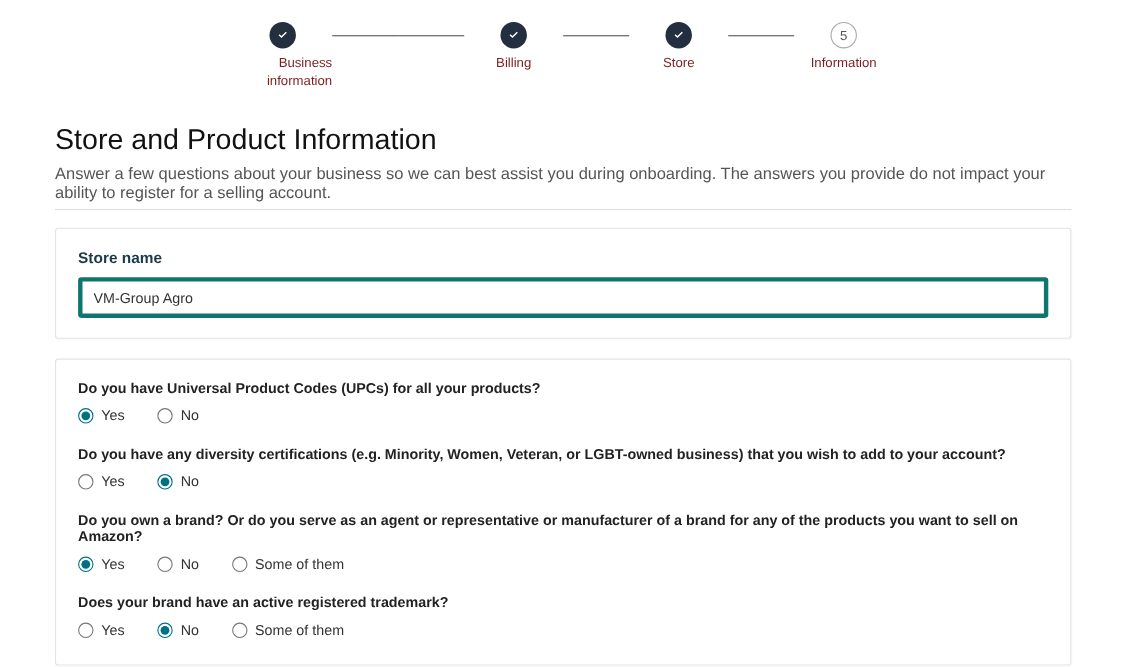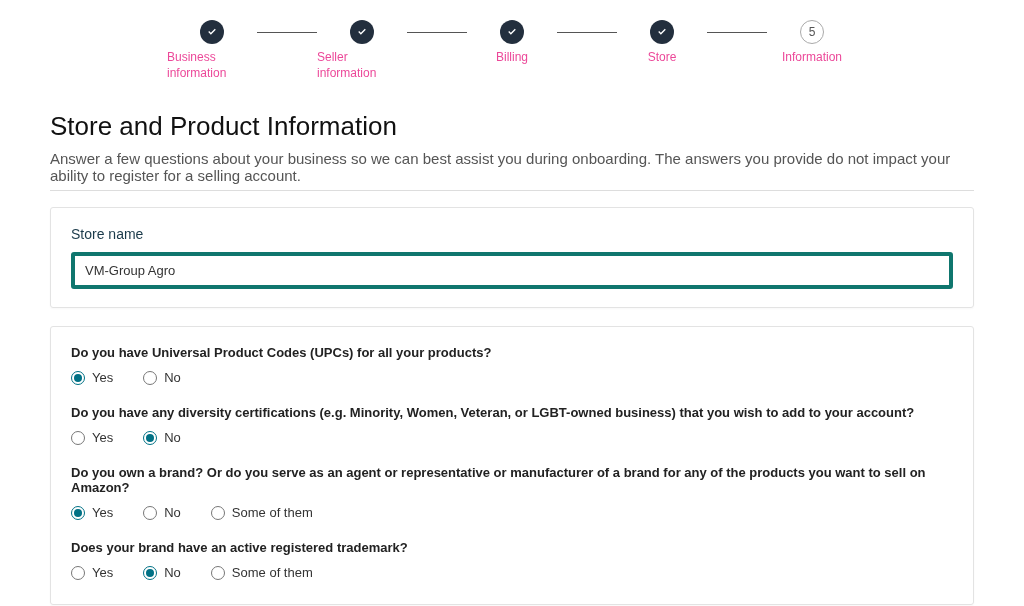--- a/index.html
+++ b/index.html
@@ -38,22 +38,22 @@
       background: #232f3e;
       color: #fff;
     }
     .step-circle.pending {
       background: #fff;
       border: 1px solid #aaa;
       color: #555;
     }
     .step-label {
       font-size: 12px;
-      text-align: left;
-      color: #ec4899;
+      text-align: right;
+      color: #7f1d1d;
       line-height: 1.3;
     }
     .step-line {
       width: 60px;
       height: 1px;
       background: #555;
       margin-top: 12px;
     }
     h1.page-title {
       font-size: 26px;
@@ -69,21 +69,21 @@
     .rule { border: none; border-top: 1px solid #ddd; margin-bottom: 16px; }
     .card {
       border: 1px solid #e3e3e3;
       border-radius: 3px;
       padding: 18px 20px;
       margin-bottom: 18px;
       box-shadow: 0 1px 2px rgba(0,0,0,0.03);
     }
     .field-label {
       font-size: 14px;
-      font-weight: 400;
+      font-weight: 700;
       color: #1a3a4a;
       margin-bottom: 10px;
       display: block;
     }
     .text-input {
       width: 100%;
       padding: 7px 10px;
       font-size: 13px;
       border: 4px solid #0f766e;
       border-radius: 3px;
@@ -140,44 +140,36 @@
 <div class="stepper">
   <div class="step">
     <div class="step-circle done">
       <svg class="check-svg" viewBox="0 0 16 16">
           <path fill="#fff" d="M6.5 11.5L3 8l1.2-1.2 2.3 2.3 5.3-5.3L13 5z"></path>
         </svg>
     </div>
     <div class="step-label">Business information</div>
   </div>
   <div class="step-line"></div>
+  <div class="step-line"></div>
   <div class="step">
     <div class="step-circle done">
       <svg class="check-svg" viewBox="0 0 16 16">
           <path fill="#fff" d="M6.5 11.5L3 8l1.2-1.2 2.3 2.3 5.3-5.3L13 5z"></path>
         </svg>
     </div>
-    <div class="step-label">Seller information</div>
+    <div class="step-label">Billing</div>
   </div>
   <div class="step-line"></div>
   <div class="step">
     <div class="step-circle done">
       <svg class="check-svg" viewBox="0 0 16 16">
           <path fill="#fff" d="M6.5 11.5L3 8l1.2-1.2 2.3 2.3 5.3-5.3L13 5z"></path>
         </svg>
     </div>
-    <div class="step-label">Billing</div>
-  </div>
-  <div class="step-line"></div>
-  <div class="step">
-    <div class="step-circle done">
-      <svg class="check-svg" viewBox="0 0 16 16">
-          <path fill="#fff" d="M6.5 11.5L3 8l1.2-1.2 2.3 2.3 5.3-5.3L13 5z"></path>
-        </svg>
-    </div>
     <div class="step-label">Store</div>
   </div>
   <div class="step-line"></div>
   <div class="step">
     <div class="step-circle pending">5</div>
     <div class="step-label">Information</div>
   </div>
 </div>
 
 <h1 class="page-title">Store and Product Information</h1>

